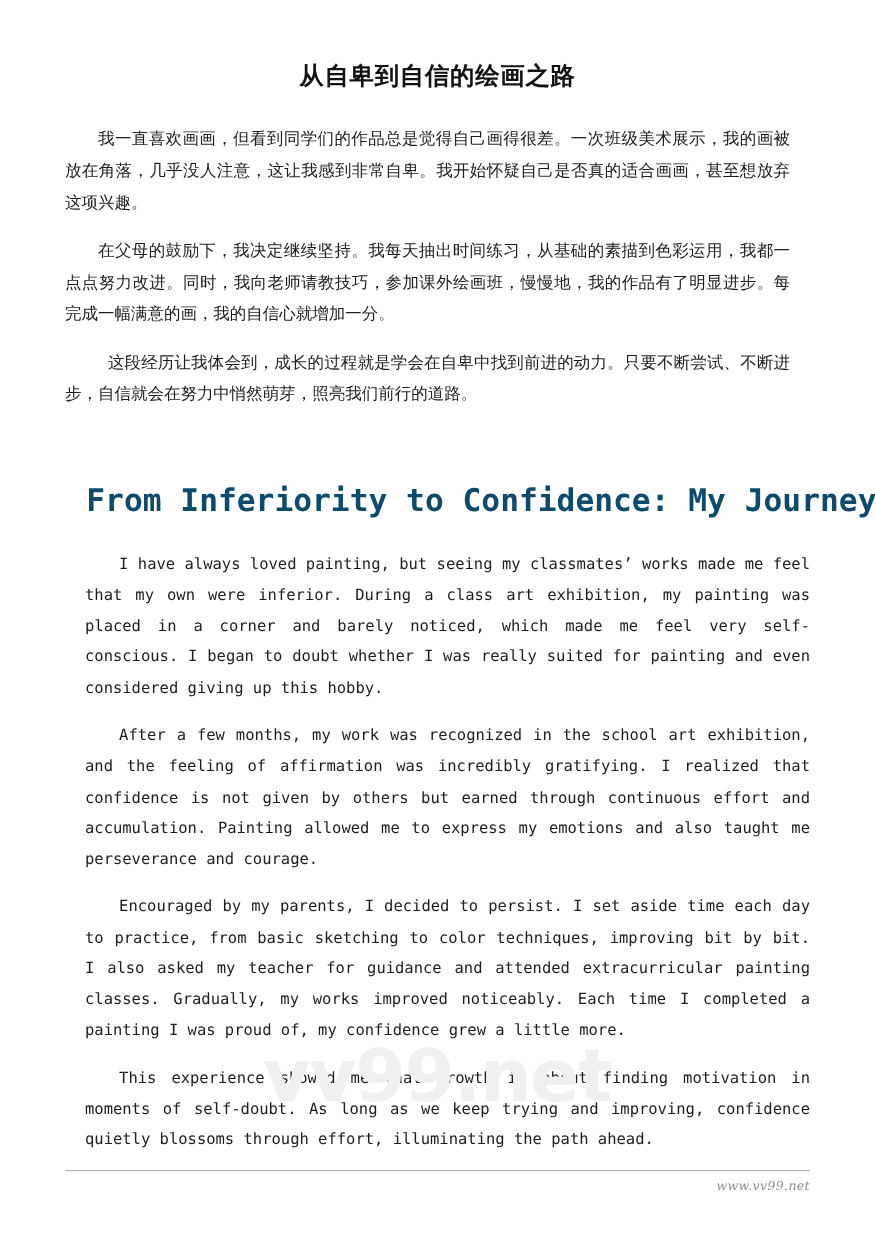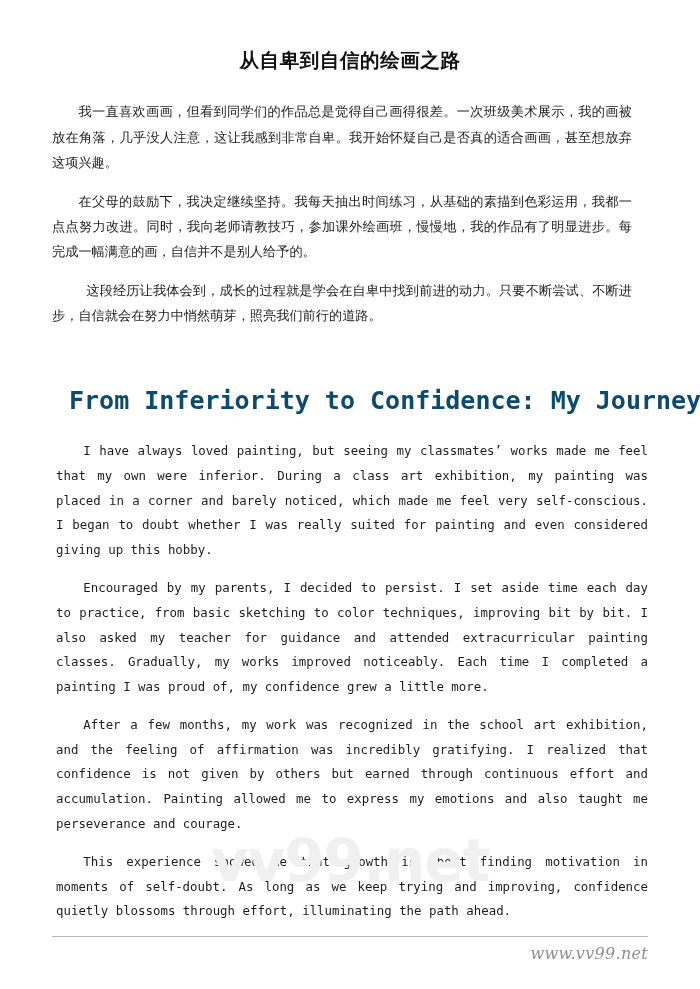--- a/index.html
+++ b/index.html
@@ -71,21 +71,21 @@
     color: #0c4a6e;
     line-height: 1.35;
     white-space: nowrap;
   }
 
   .en-body {
     margin-top: 22px;
   }
 
   .en-p {
-    margin: 0 0 14px 4px;
+    margin: 0 0 14px 16px;
     font-family: "DejaVu Sans Mono", "Liberation Mono", monospace;
     font-size: 12.4px;
     line-height: 24.6px;
     text-align: justify;
     color: #1c1c1c;
     text-indent: 2.2em;
   }
   .en-p:last-child { margin-bottom: 0; }
 
   
@@ -116,46 +116,46 @@
     height: 0;
     border: 0;
     border-top: 1px solid #b9b9b9;
     margin: 0;
   }
   .footer-url {
     margin: 7px 0 0 0;
     text-align: right;
     font-family: "DejaVu Serif", "Liberation Serif", serif;
     font-style: italic;
-    font-size: 16px;
+    font-size: 10px;
     color: #8e8e8e;
     letter-spacing: 0.3px;
   }
 </style>
 </head>
 <body>
 
 <div class="page">
 
   <div class="content">
 
     <h1 class="cn-title">从自卑到自信的绘画之路</h1>
 
     <div class="cn-body">
       <p class="cn-p">我一直喜欢画画，但看到同学们的作品总是觉得自己画得很差。一次班级美术展示，我的画被放在角落，几乎没人注意，这让我感到非常自卑。我开始怀疑自己是否真的适合画画，甚至想放弃这项兴趣。</p>
-      <p class="cn-p">在父母的鼓励下，我决定继续坚持。我每天抽出时间练习，从基础的素描到色彩运用，我都一点点努力改进。同时，我向老师请教技巧，参加课外绘画班，慢慢地，我的作品有了明显进步。每完成一幅满意的画，自信并不是别人给予的。</p>
+      <p class="cn-p">在父母的鼓励下，我决定继续坚持。我每天抽出时间练习，从基础的素描到色彩运用，我都一点点努力改进。同时，我向老师请教技巧，参加课外绘画班，慢慢地，我的作品有了明显进步。每完成一幅满意的画，我的自信心就增加一分。</p>
       <p class="cn-p bigindent">这段经历让我体会到，成长的过程就是学会在自卑中找到前进的动力。只要不断尝试、不断进步，自信就会在努力中悄然萌芽，照亮我们前行的道路。</p>
     </div>
 
     <h2 class="en-title">From Inferiority to Confidence: My Journey in Painting</h2>
 
     <div class="en-body">
       <p class="en-p">I have always loved painting, but seeing my classmates’  works made me feel that my own were inferior. During a class art exhibition, my painting was placed in a corner and barely noticed, which made me feel very self-conscious. I began to doubt whether I was really suited for painting and even considered giving up this hobby.</p>
+      <p class="en-p">After a few months, my work was recognized in the school art exhibition, and the feeling of affirmation was incredibly gratifying. I realized that confidence is not given by others but earned through continuous effort and accumulation. Painting allowed me to express my emotions and also taught me perseverance and courage.</p>
       <p class="en-p">Encouraged by my parents, I decided to persist. I set aside time each day to practice, from basic sketching to color techniques, improving bit by bit. I also asked my teacher for guidance and attended extracurricular painting classes. Gradually, my works improved noticeably. Each time I completed a painting I was proud of, my confidence grew a little more.</p>
-      <p class="en-p">After a few months, my work was recognized in the school art exhibition, and the feeling of affirmation was incredibly gratifying. I realized that confidence is not given by others but earned through continuous effort and accumulation. Painting allowed me to express my emotions and also taught me perseverance and courage.</p>
       <p class="en-p">This experience showed me that growth is about finding motivation in moments of self-doubt. As long as we keep trying and improving, confidence quietly blossoms through effort, illuminating the path ahead.</p>
     </div>
 
   </div>
 
   <div class="watermark">vv99.net</div>
 
   <div class="footer">
     <hr class="footer-rule">
     <p class="footer-url">www.vv99.net</p>

